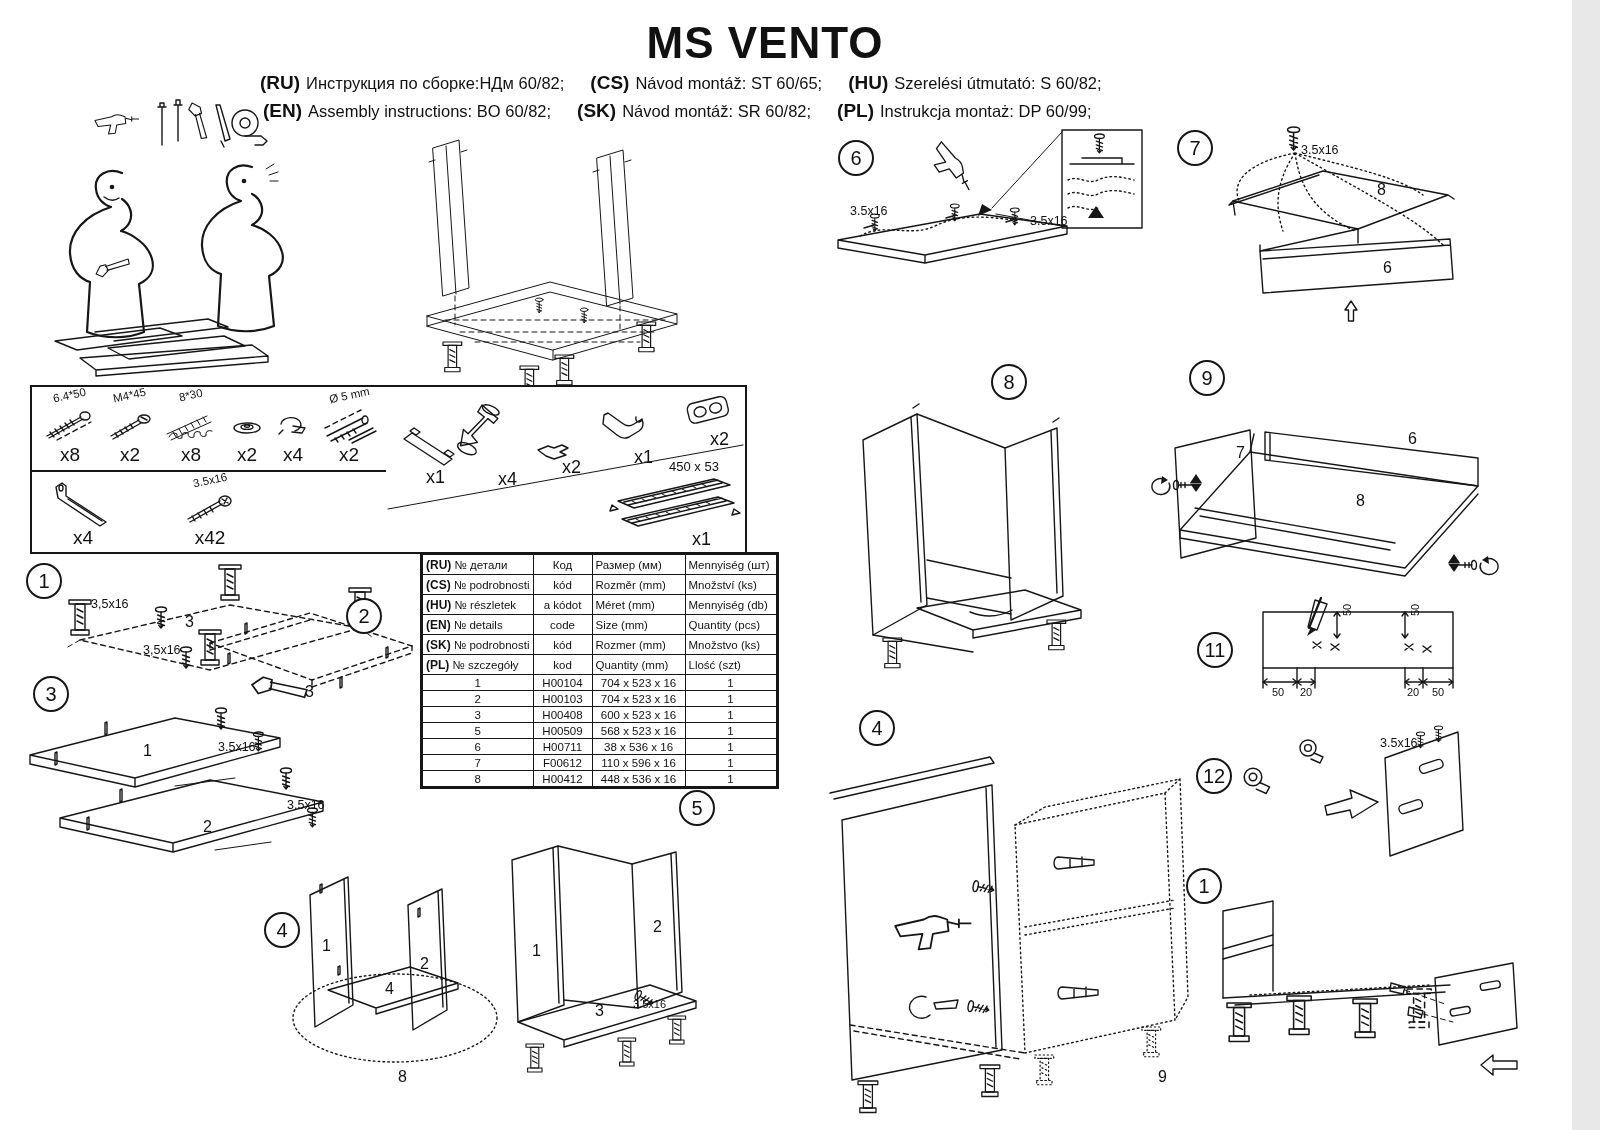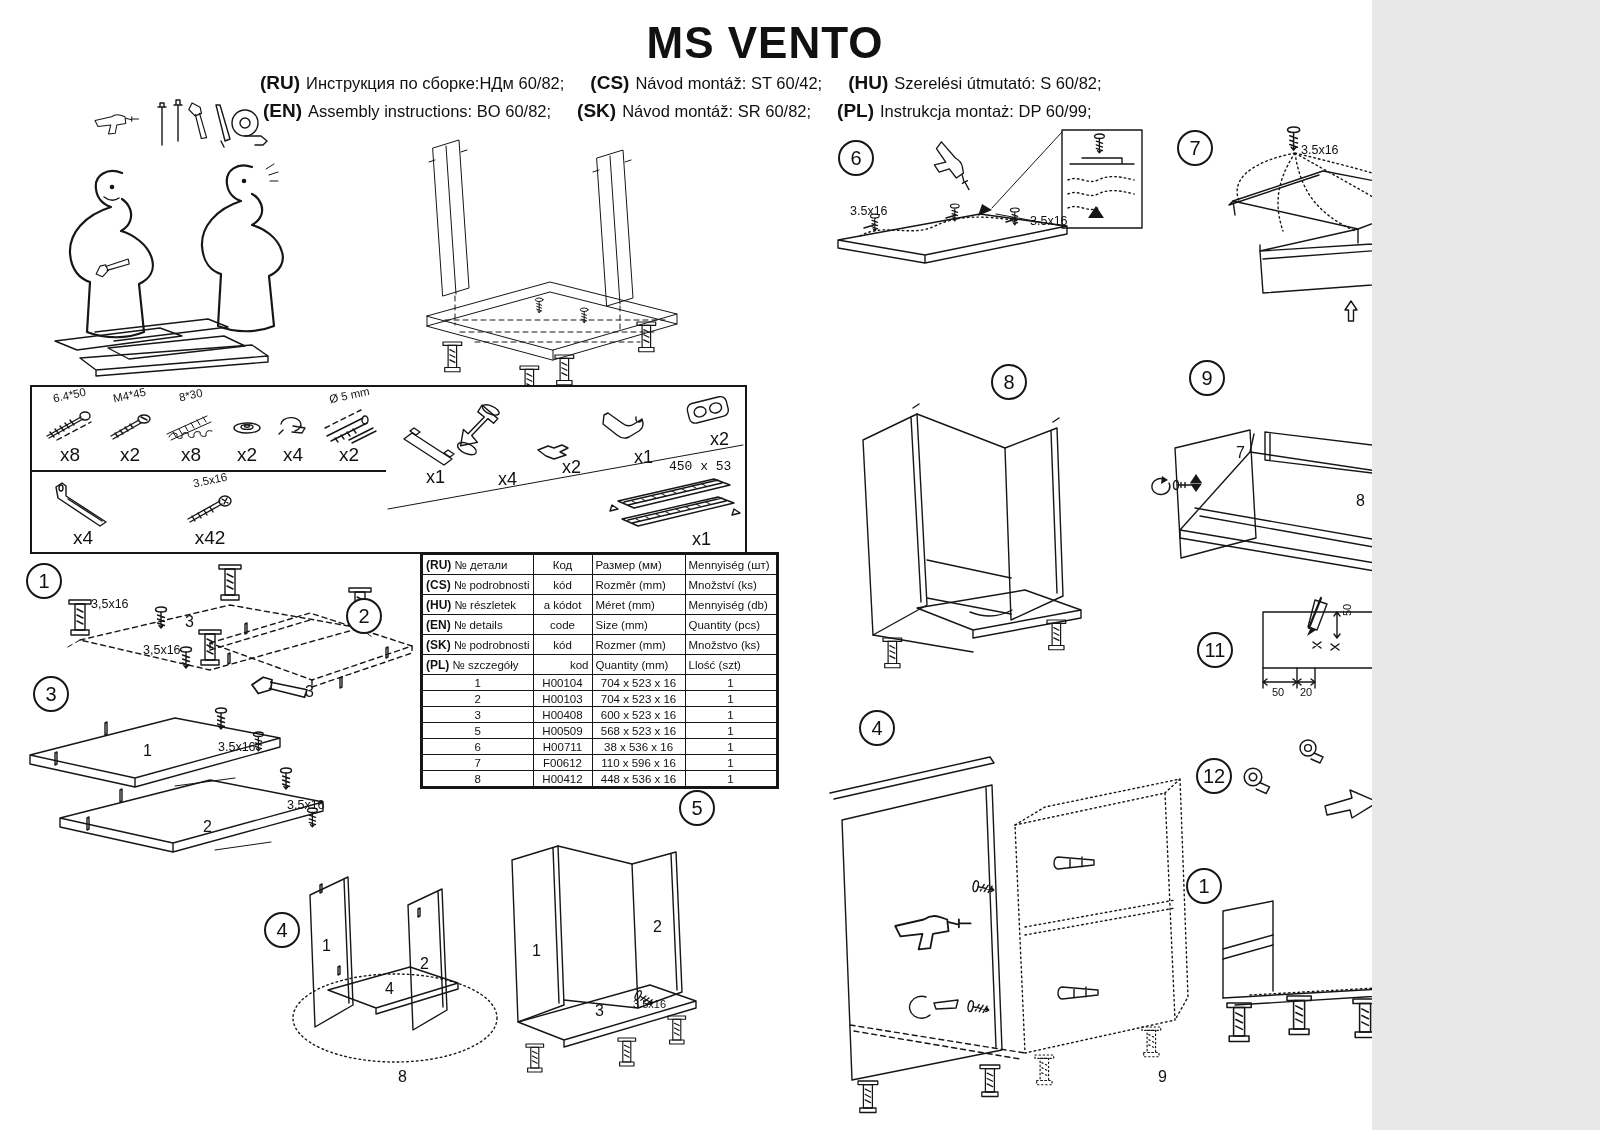--- a/index.html
+++ b/index.html
@@ -1,16 +1,16 @@
 <!DOCTYPE html>
 <html><head>
 <meta charset="utf-8">
 <style>
   html,body{margin:0;padding:0;background:#e8e8e8;}
-  .sheet{position:relative;width:1372px;height:1130px;background:#ffffff;overflow:hidden;
+  .sheet{position:relative;width:1572px;height:1130px;background:#ffffff;overflow:hidden;
          font-family:"Liberation Sans",sans-serif;color:#111;}
   .abs{position:absolute;}
   svg{display:block;overflow:visible;}
   .ln{stroke:#161616;fill:none;stroke-width:1.4;stroke-linejoin:round;stroke-linecap:round;}
   .thin{stroke-width:1;}
   .thick{stroke-width:2.2;}
   .dash{stroke-dasharray:5 4;}
   .dot{stroke-dasharray:1.6 3.2;}
   .blk{fill:#161616;stroke:none;}
   .title{font-size:44px;font-weight:bold;letter-spacing:1px;text-align:center;}
@@ -78,21 +78,21 @@
         <circle cx="10" cy="10" r="3.4"></circle>
         <path d="M16,15 l9,4 -3,6 -9,-4"></path>
       </g>
     </defs>
   </svg>
 
   <div class="abs title" style="left:0;top:18;width:1530px;top:18px;">MS VENTO</div>
 
   <div class="abs langrow" style="left:260px;top:72px;">
     <span><b>(RU)</b><span>Инструкция по сборке:НДм 60/82;</span></span>
-    <span><b>(CS)</b><span>Návod montáž: ST 60/42;</span></span>
+    <span><b>(CS)</b><span>Návod montáž: ST 60/65;</span></span>
     <span><b>(HU)</b><span>Szerelési útmutató: S 60/82;</span></span>
   </div>
   <div class="abs langrow" style="left:263px;top:100px;">
     <span><b>(EN)</b><span>Assembly instructions: BO 60/82;</span></span>
     <span><b>(SK)</b><span>Návod montáž: SR 60/82;</span></span>
     <span><b>(PL)</b><span>Instrukcja montaż: DP 60/99;</span></span>
   </div>
 
   <svg class="abs" style="left:40px;top:95px;" width="255" height="285" viewBox="0 0 255 285">
     <g class="ln">
@@ -272,21 +272,21 @@
           <path class="thin" d="M18,44 l4,2 M28,42 l4,2 M38,39 l4,2 M48,37 l4,2 M58,34 l4,2 M68,32 l4,2 M78,29 l4,2 M88,27 l4,2"></path>
           <path d="M-6,30 l6,4 -8,2 z M116,34 l6,4 -8,2 z"></path>
         </g>
       </g>
     </svg>
     <div class="hwqty2" style="left:40px;top:80px;">x1</div>
     <div class="hwqty2" style="left:112px;top:82px;">x4</div>
     <div class="hwqty2" style="left:176px;top:70px;">x2</div>
     <div class="hwqty2" style="left:248px;top:60px;">x1</div>
     <div class="hwqty2" style="left:324px;top:42px;">x2</div>
-    <div class="hwqty2" style="left:283px;top:72px;font-size:13px;font-family:Liberation Mono, monospace;">450 x 53</div>
+    <div class="hwqty2" style="left:283px;top:72px;font-size:13px;">450 x 53</div>
     <div class="hwqty2" style="left:306px;top:142px;">x1</div>
   </div>
 
   <div class="abs ptwrap" style="left:420px;top:552px;">
     <table class="pt">
       <tbody>
           <tr class="hd">
         <td style="width:100px;"><b>(RU)</b> <span>№ детали</span></td>
         <td style="width:52px;text-align:center;">Код</td>
         <td style="width:86px;">Размер  (мм)</td>
@@ -311,21 +311,21 @@
         <td>Quantity  (pcs)</td>
       </tr>
       <tr class="hd">
         <td><b>(SK)</b> <span>№ podrobnosti</span></td>
         <td style="text-align:center;">kód</td>
         <td>Rozmer (mm)</td>
         <td>Množstvo (ks)</td>
       </tr>
       <tr class="hd">
         <td><b>(PL)</b> <span>№ szczegóły</span></td>
-        <td style="text-align:right;">kod</td>
+        <td style="text-align:center;">kod</td>
         <td>Quantity (mm)</td>
         <td>Llość (szt)</td>
       </tr>
       <tr class="dr">
             <td>1</td>
             <td>H00104</td>
             <td>704 x 523 x 16</td>
             <td>1</td>
           </tr>
       <tr class="dr">

